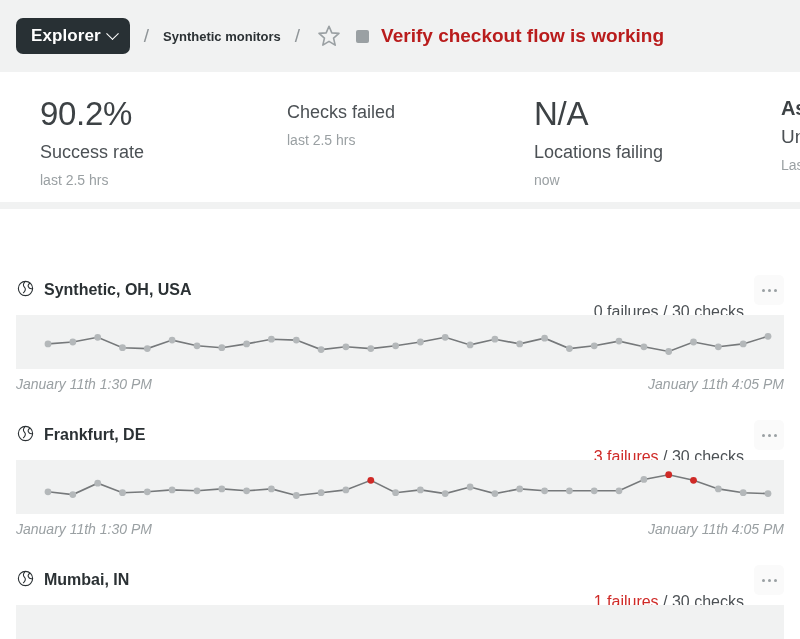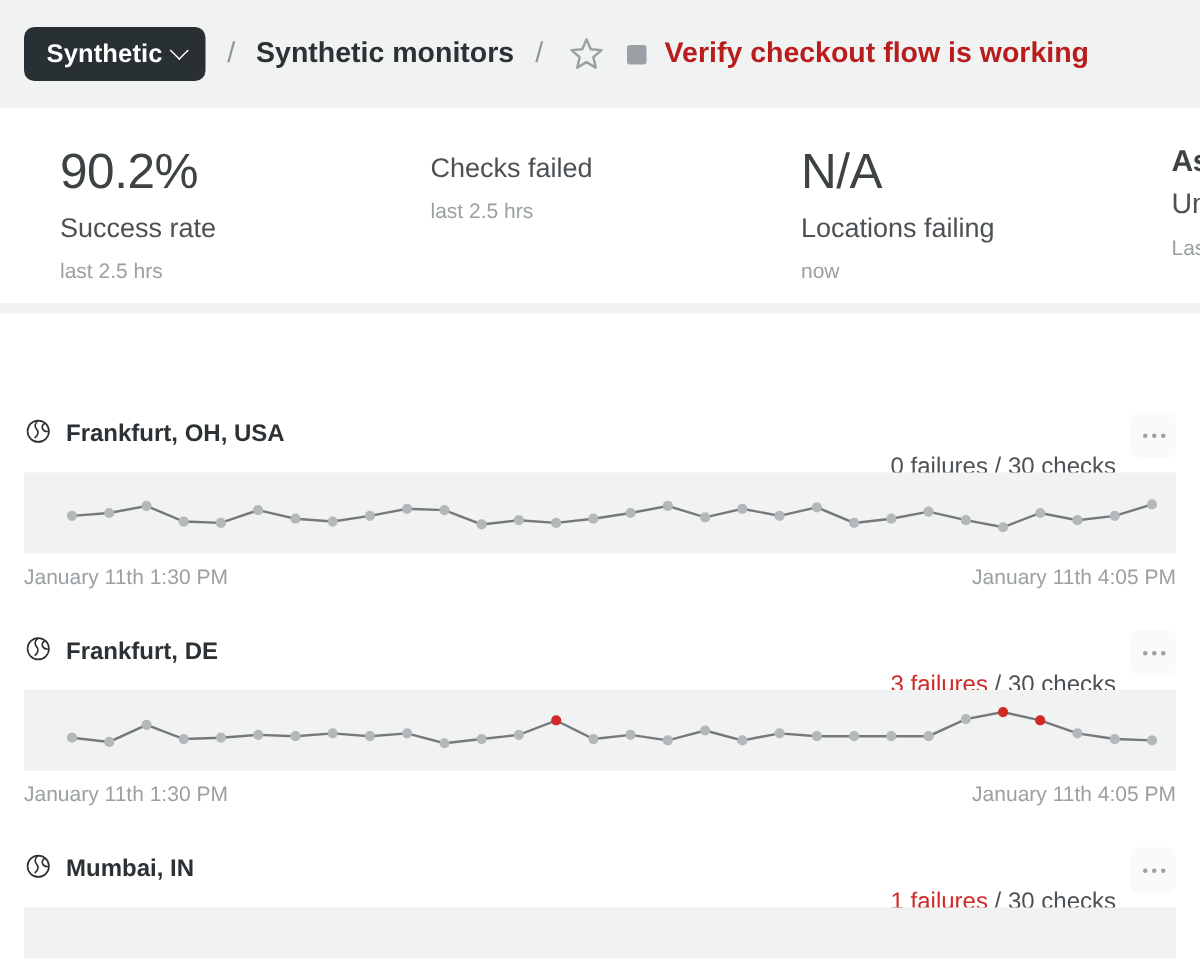--- a/index.html
+++ b/index.html
@@ -42,21 +42,21 @@
     transform: rotate(45deg) translate(-2px,-2px);
   }
   .crumb-sep {
     color: #8f9598;
     font-size: 19px;
     margin: 0 14px;
     font-weight: 400;
   }
   .crumb {
     color: #2b3134;
-    font-size: 19px;
+    font-size: 13px;
     font-weight: 600;
     white-space: nowrap;
   }
   .star-icon { margin: 0 4px 0 2px; display: flex; align-items: center; cursor: pointer; }
   .sq-icon {
     width: 13px; height: 13px;
     background: #9aa0a3;
     border-radius: 2px;
     margin: 0 12px 0 10px;
     flex: none;
@@ -172,29 +172,29 @@
     margin-top: 4px;
   }
   .chart-band svg { display: block; width: 100%; height: 54px; }
   .axis-row {
     display: flex;
     justify-content: space-between;
     font-size: 14px;
     color: #9aa0a3;
     padding-top: 7px;
   }
-  .axis-row span { white-space: nowrap; }
+  .axis-row span { white-space: nowrap; font-style: italic; }
   .clipped { overflow: hidden; padding-left: 40px; }
 </style>
 </head>
 <body>
 
 <div class="topbar">
   <button class="explorer-btn">
-    <span>Synthetic</span>
+    <span>Explorer</span>
     <span class="chev"></span>
   </button>
 
   <span class="crumb-sep">/</span>
 
   <span class="crumb">Synthetic monitors</span>
 
   <span class="crumb-sep">/</span>
 
   <span class="star-icon">
@@ -240,21 +240,21 @@
 
   <div class="loc-row">
     <div class="loc-name">
       <span>
         <svg width="19" height="19" viewBox="0 0 24 24" fill="none" stroke="#2b3134" stroke-width="1.4">
           <circle cx="12" cy="12" r="9"></circle>
           <path d="M12 3c-3 2.2-3.4 5.2-1.4 7.2 2 2 1.6 5-1.6 7.6"></path>
           <path d="M21 12c-2.4.6-4.6-.4-5.4-2.2-.8-1.8.2-3.8 2.4-4.6"></path>
         </svg>
       </span>
-      <span>Frankfurt, OH, USA</span>
+      <span>Synthetic, OH, USA</span>
     </div>
     <div class="spacer"></div>
     <div class="counts">
       <span class="fail-0">0 failures</span>
       <span>/ 30 checks</span>
     </div>
     <div class="dots-btn">
       <i></i>
         <i></i>
         <i></i>

